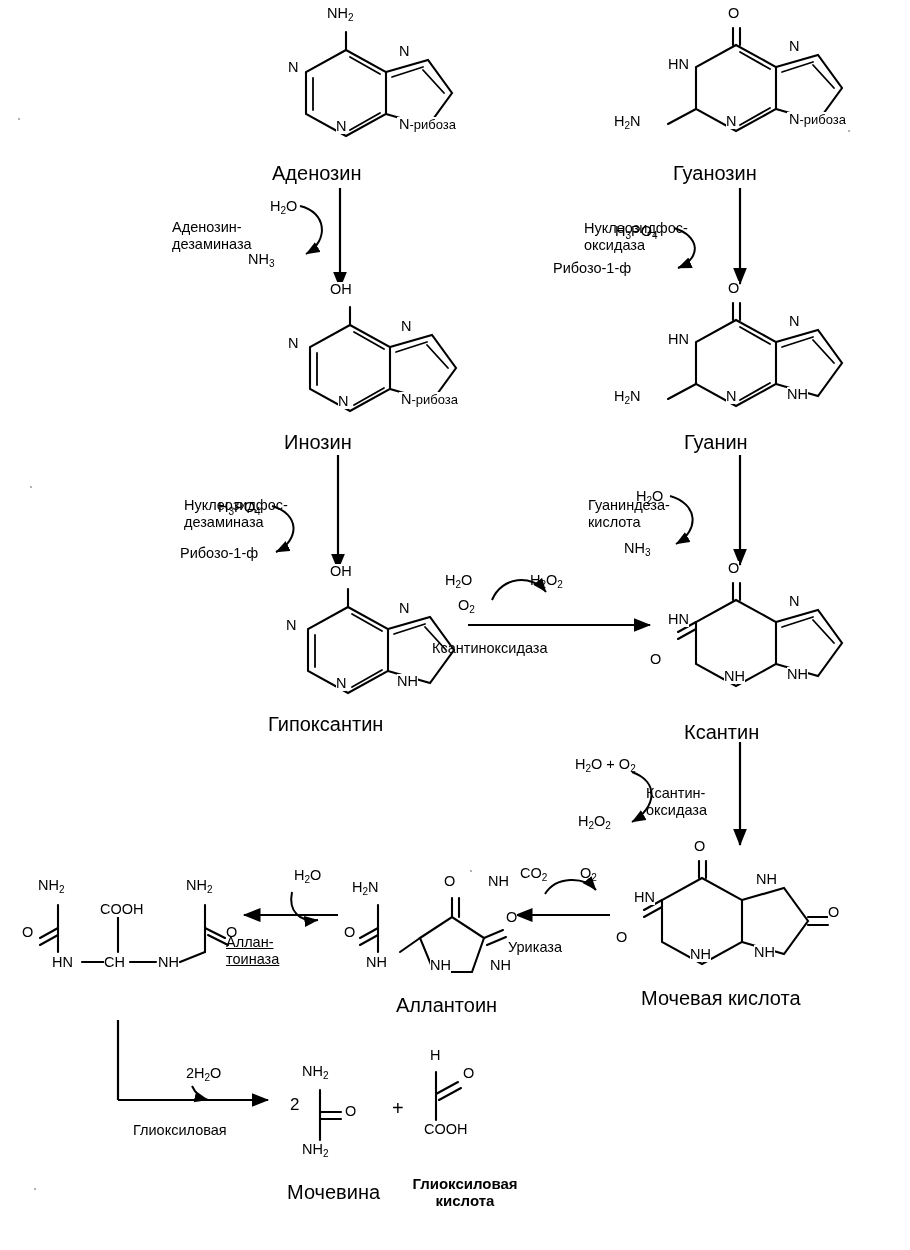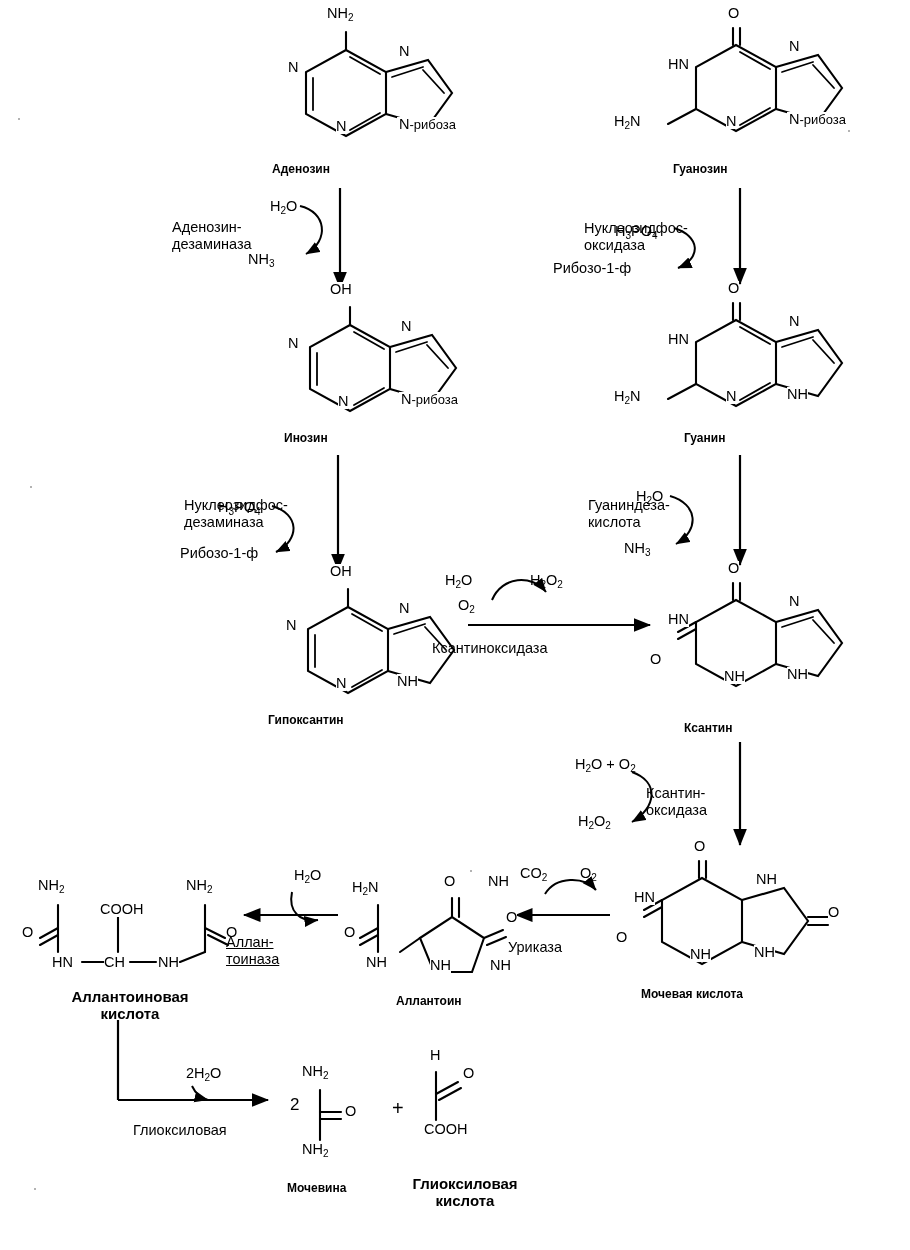--- a/index.html
+++ b/index.html
@@ -19,22 +19,22 @@
     background: #ffffff;
   }
   .lbl {
     position: absolute;
     white-space: nowrap;
     font-family: "Liberation Sans", sans-serif;
     color: #000;
     line-height: 1.05;
   }
   .name {
-    font-weight: bold;
-    font-size: 12px;
+    font-weight: normal;
+    font-size: 20px;
   }
   .name2 {
     font-weight: bold;
     font-size: 15px;
     text-align: center;
     line-height: 1.15;
     white-space: normal;
   }
   .enz {
     font-size: 14.5px;
@@ -343,22 +343,20 @@
   <div class="lbl atom" style="left:424px; top:1122px; background:#fff;">COOH</div>
 
   <div class="lbl name" style="left:272px; top:163px;">Аденозин</div>
   <div class="lbl name" style="left:673px; top:163px;">Гуанозин</div>
   <div class="lbl name" style="left:284px; top:432px;">Инозин</div>
   <div class="lbl name" style="left:684px; top:432px;">Гуанин</div>
   <div class="lbl name" style="left:268px; top:714px;">Гипоксантин</div>
   <div class="lbl name" style="left:684px; top:722px;">Ксантин</div>
   <div class="lbl name" style="left:641px; top:988px;">Мочевая кислота</div>
   <div class="lbl name" style="left:396px; top:995px;">Аллантоин</div>
-  <div class="lbl name2" style="left:50px; top:988px; width:160px;">Аллантоиновая
-кислота</div>
   <div class="lbl name" style="left:287px; top:1182px;">Мочевина</div>
   <div class="lbl name2" style="left:400px; top:1175px; width:130px;">Глиоксиловая
 кислота</div>
 
   <div class="lbl enz" style="left:172px; top:219px; width:120px;">Аденозин-
 дезаминаза</div>
   <div class="lbl enz" style="left:584px; top:220px; width:130px;">Нуклеозидфос-
 оксидаза</div>
   <div class="lbl enz" style="left:184px; top:497px; width:135px;">Нуклеозидфос-
 дезаминаза</div>

